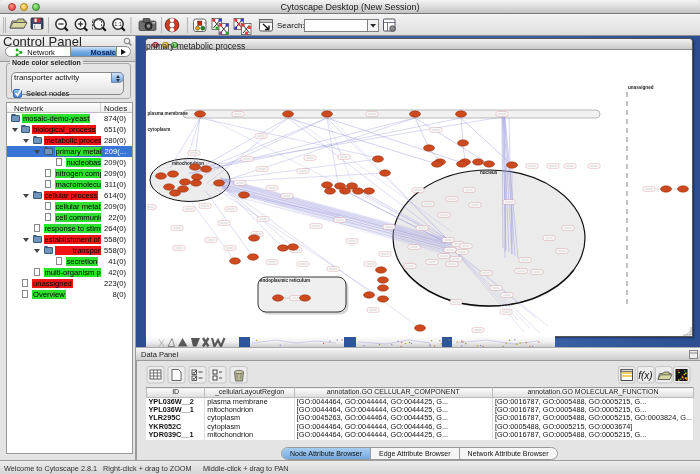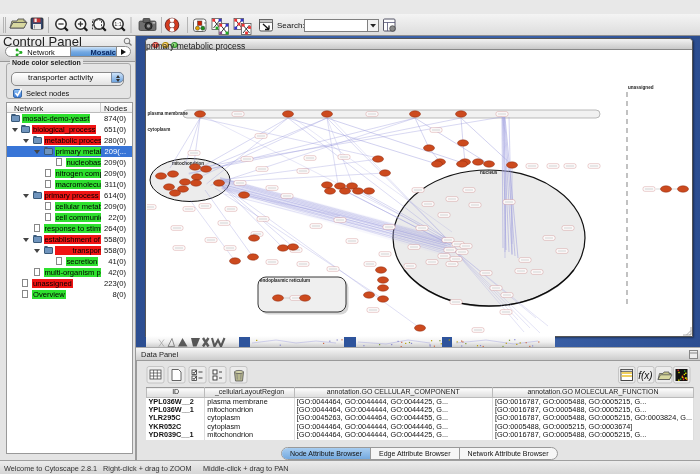--- a/index.html
+++ b/index.html
@@ -17,20 +17,26 @@
 .dptable{position:absolute;left:146px;top:387px;width:548px;border-collapse:collapse;background:#fff;table-layout:fixed}
 .dptable td{font-size:7.3px;line-height:8.4px;border-right:1px solid #ddd;white-space:nowrap;overflow:hidden;height:8.4px;padding:0 2px;color:#111}
 .dptable th{white-space:nowrap;overflow:hidden;padding:0}
 .dptable th{background:linear-gradient(#fdfdfd,#dcdcdc);border:1px solid #bbb;border-top:1px solid #999;font-weight:normal;font-size:7px;color:#222;height:8.5px;line-height:8.5px}
 .c1{width:58px}.c2{width:89px}.c3{width:197px}.c4{width:200px}
 .btab{font-size:7px;color:#111;padding:0 8px;border-right:1px solid #999;line-height:12.5px;height:12.5px}
 </style></head>
 <body>
 <div id="app">
 
+  <div class="titlebar">
+    <div class="tl" style="left:8px;background:radial-gradient(circle at 35% 30%,#ff9a8a,#ee5648 60%,#c43a2c);border:0.5px solid #a33"></div>
+    <div class="tl" style="left:20px;background:radial-gradient(circle at 35% 30%,#ffe9a8,#f5bf4f 60%,#d39a2b);border:0.5px solid #a80"></div>
+    <div class="tl" style="left:32px;background:radial-gradient(circle at 35% 30%,#b5f0a0,#64c850 60%,#3f9a30);border:0.5px solid #383"></div>
+    <div class="title">Cytoscape Desktop (New Session)</div>
+  </div>
 
   <svg width="700" height="22" viewBox="0 0 700 22" style="position:absolute;left:0;top:14px">
 <defs>
         <linearGradient id="tb" x1="0" y1="0" x2="0" y2="1">
           <stop offset="0" stop-color="#f4f4f4"></stop>
           <stop offset="1" stop-color="#dcdcdc"></stop>
         </linearGradient>
       </defs>
 <rect width="700" height="22" fill="url(#tb)"></rect>
       <line x1="0" y1="21.5" x2="700" y2="21.5" stroke="#8f8f8f"></line>
@@ -127,21 +133,21 @@
           <circle cx="2" cy="7" r="1.4" fill="#2a2"></circle>
           <path d="M2 2 L6 4.5 L2 7" stroke="#2a2" stroke-width="0.8" fill="none"></path>
         </svg>
       <div style="position:absolute;left:64px;top:0;width:47px;height:100%;background:linear-gradient(#cde3f8,#74a9e2 55%,#5b97d8);font-size:7.5px;font-weight:bold;text-align:right;line-height:11px;color:#0b2a66;border-left:1px solid #8a8a8a;border-right:1px solid #8a8a8a">Mosaic</div>
       <div style="position:absolute;right:4px;top:2.5px;width:0;height:0;border-top:3px solid transparent;border-bottom:3px solid transparent;border-left:5px solid #111"></div>
     </div>
 
     <div style="position:absolute;left:6px;top:27px;width:125px;height:36px;border:1px solid #aaa;border-radius:3px"></div>
     <div style="position:absolute;left:10px;top:23px;font-size:7px;font-weight:bold;color:#222;background:#e4e4e4;padding:0 2px">Node color selection</div>
 
-    <div style="position:absolute;left:11px;top:36px;width:113px;height:14px;background:linear-gradient(#ffffff,#e2e2e2);border:1px solid #8a8a8a;border-radius:5px;font-size:8px;line-height:10px;color:#111;padding-left:16px">transporter activity</div>
+    <div style="position:absolute;left:11px;top:36px;width:113px;height:23px;background:linear-gradient(#ffffff,#e2e2e2);border:1px solid #8a8a8a;border-radius:5px;font-size:8px;line-height:10px;color:#111;padding-left:2px">transporter activity</div>
     <div style="position:absolute;left:111px;top:36px;width:13px;height:11px;background:linear-gradient(#cfe4fa,#6ea4e0);border:1px solid #7a8aa0;border-radius:0 5px 5px 0"></div>
     <div style="position:absolute;left:115.5px;top:38.5px;width:0;height:0;border-left:2.5px solid transparent;border-right:2.5px solid transparent;border-bottom:3px solid #333"></div>
     <div style="position:absolute;left:115.5px;top:42.5px;width:0;height:0;border-left:2.5px solid transparent;border-right:2.5px solid transparent;border-top:3px solid #333"></div>
 
     <div style="position:absolute;left:13px;top:52.5px;width:9px;height:9px;background:linear-gradient(#8fc1f5,#3d7ddb);border:1px solid #3668a8;border-radius:2px"></div>
     <svg width="11" height="11" viewBox="0 0 11 11" style="position:absolute;left:13px;top:50.5px">
         <path d="M2.5 6 L4.5 8.5 L8.5 1.5" stroke="#fff" stroke-width="1.6" fill="none"></path>
       </svg>
     <div style="position:absolute;left:26px;top:52.5px;font-size:7.5px;color:#111">Select nodes</div>
 
@@ -191,21 +197,21 @@
           </div>
           <div style="position:absolute;left:0;top:179px;width:100%;height:11px;">
             <div style="position:absolute;left:43.5px;top:0.5px;width:6px;height:8.5px;background:#fff;border:0.6px solid #888"></div>
             <span style="position:absolute;left:53.5px;top:1px;font-size:7.6px;line-height:9px;background:#2ee02e;color:#000;padding:0 1px;white-space:nowrap;max-width:46.5px;overflow:hidden;display:inline-block">macromolecule</span>
             <span style="position:absolute;right:14px;top:1px;font-size:7.6px;line-height:9px;color:#111">311(0)</span>
           </div>
           <div style="position:absolute;left:0;top:190px;width:100%;height:11px;">
             <div style="position:absolute;left:22.0px;top:3.5px;width:0;height:0;border-left:3.5px solid transparent;border-right:3.5px solid transparent;border-top:4.5px solid #444"></div>
             <div style="position:absolute;left:31.5px;top:2px;width:9px;height:6.5px;background:#6f94bd;border:0.5px solid #3a5a7a;border-radius:1px"></div>
             <div style="position:absolute;left:31.5px;top:1px;width:4.5px;height:2px;background:#6f94bd;border:0.5px solid #3a5a7a;border-radius:1px"></div>
-            <span style="position:absolute;left:42.5px;top:1px;font-size:7.6px;line-height:9px;background:#f01414;color:#000;padding:0 1px;white-space:nowrap;max-width:57.5px;overflow:hidden;display:inline-block">primary process</span>
+            <span style="position:absolute;left:42.5px;top:1px;font-size:7.6px;line-height:9px;background:#f01414;color:#000;padding:0 1px;white-space:nowrap;max-width:57.5px;overflow:hidden;display:inline-block">cellular process</span>
             <span style="position:absolute;right:14px;top:1px;font-size:7.6px;line-height:9px;color:#111">614(0)</span>
           </div>
           <div style="position:absolute;left:0;top:201px;width:100%;height:11px;">
             <div style="position:absolute;left:43.5px;top:0.5px;width:6px;height:8.5px;background:#fff;border:0.6px solid #888"></div>
             <span style="position:absolute;left:53.5px;top:1px;font-size:7.6px;line-height:9px;background:#2ee02e;color:#000;padding:0 1px;white-space:nowrap;max-width:46.5px;overflow:hidden;display:inline-block">cellular metabo</span>
             <span style="position:absolute;right:14px;top:1px;font-size:7.6px;line-height:9px;color:#111">209(0)</span>
           </div>
           <div style="position:absolute;left:0;top:212px;width:100%;height:11px;">
             <div style="position:absolute;left:43.5px;top:0.5px;width:6px;height:8.5px;background:#fff;border:0.6px solid #888"></div>
             <span style="position:absolute;left:53.5px;top:1px;font-size:7.6px;line-height:9px;background:#2ee02e;color:#000;padding:0 1px;white-space:nowrap;max-width:46.5px;overflow:hidden;display:inline-block">cell communicat</span>

